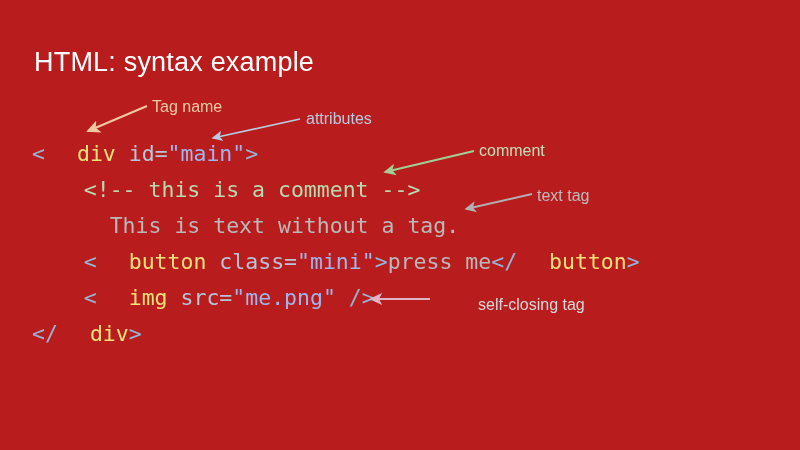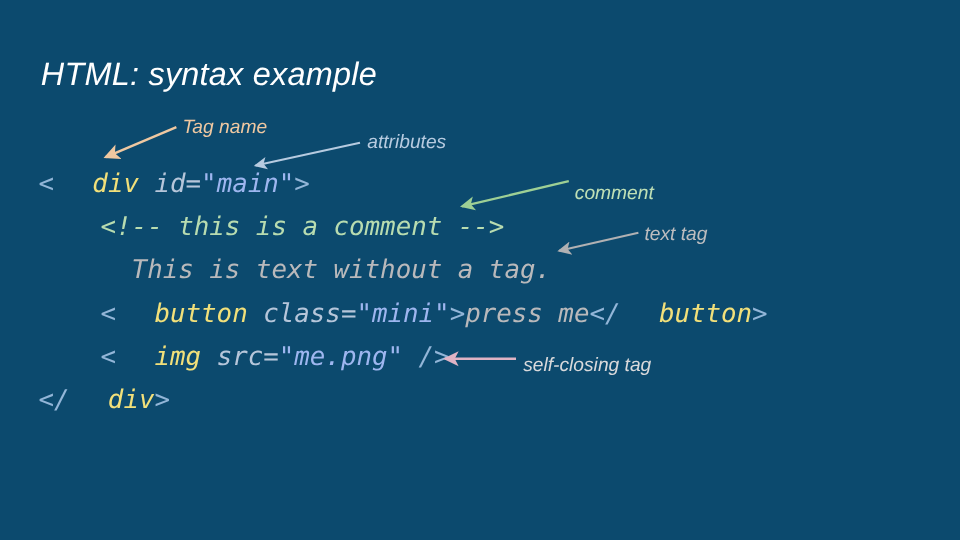--- a/index.html
+++ b/index.html
@@ -58,28 +58,28 @@
     white-space: pre;
   }
   .annot-svg {
     position: absolute;
     overflow: visible;
     pointer-events: none;
   }
 
   #annot-tagname      { left: 152px; top: 99px;  color: #efc8a1; }
   #annot-attributes   { left: 306px; top: 111px; color: #b7cbe0; }
-  #annot-comment      { left: 479px; top: 143px; color: #bfe0b6; margin-top: 11px; }
+  #annot-comment      { left: 479px; top: 143px; color: #bfe0b6; }
   #annot-texttag      { left: 537px; top: 188px; color: #bdbdbf; }
   #annot-selfclosing  { left: 436px; top: 297px; color: #d9d9db; }
 </style>
 </head>
 <body>
 
-<div id="slide" style="background: #0c4a6e; font-style: italic;">
+<div id="slide" style="background: #b91c1c;">
 
   <div id="slide-title">HTML: syntax example</div>
 
   <div id="code-block"><div class="code-line"><span class="tok-punct" style="color: rgb(147, 182, 216);">&lt;</span><span class="tok-tag" style="color: rgb(242, 224, 122);">div</span><span class="tok-attr" style="color: rgb(182, 198, 218);"> id=</span><span class="tok-string" style="color: rgb(158, 182, 239);">"main"</span><span class="tok-punct" style="color: rgb(147, 182, 216);">&gt;</span></div><div class="code-line"><span class="tok-comment" style="color: rgb(184, 220, 176);">    &lt;!-- this is a comment --&gt;</span></div><div class="code-line"><span class="tok-text" style="color: rgb(185, 185, 187);">      This is text without a tag.</span></div><div class="code-line"><span class="tok-punct" style="color: rgb(147, 182, 216);">    &lt;</span><span class="tok-tag" style="color: rgb(242, 224, 122);">button</span><span class="tok-attr" style="color: rgb(182, 198, 218);"> class=</span><span class="tok-string" style="color: rgb(158, 182, 239);">"mini"</span><span class="tok-punct" style="color: rgb(147, 182, 216);">&gt;</span><span class="tok-text" style="color: rgb(185, 185, 187);">press me</span><span class="tok-punct" style="color: rgb(147, 182, 216);">&lt;/</span><span class="tok-tag" style="color: rgb(242, 224, 122);">button</span><span class="tok-punct" style="color: rgb(147, 182, 216);">&gt;</span></div><div class="code-line"><span class="tok-punct" style="color: rgb(147, 182, 216);">    &lt;</span><span class="tok-tag" style="color: rgb(242, 224, 122);">img</span><span class="tok-attr" style="color: rgb(182, 198, 218);"> src=</span><span class="tok-string" style="color: rgb(158, 182, 239);">"me.png"</span><span class="tok-punct" style="color: rgb(147, 182, 216);"> /&gt;</span></div><div class="code-line"><span class="tok-punct" style="color: rgb(147, 182, 216);">&lt;/</span><span class="tok-tag" style="color: rgb(242, 224, 122);">div</span><span class="tok-punct" style="color: rgb(147, 182, 216);">&gt;</span></div></div>
 
   <svg class="annot-svg" style="left:0; top:0; width:800px; height:450px;">
     <defs>
       <marker id="ah-peach" markerWidth="7" markerHeight="7" refX="5.6" refY="3.5" orient="auto" markerUnits="strokeWidth">
         <path d="M6.5,3.5 L0,0.4 L1.6,3.5 L0,6.6 Z" fill="#efc8a1"></path>
       </marker>
@@ -109,15 +109,15 @@
   </svg>
 
   <div class="annot" id="annot-tagname" style="color: rgb(239, 200, 161);">Tag name</div>
 
   <div class="annot" id="annot-attributes" style="color: rgb(183, 203, 224); text-align: center;">attributes</div>
 
   <div class="annot" id="annot-comment" style="color: rgb(191, 224, 182);">comment</div>
 
   <div class="annot" id="annot-texttag" style="color: rgb(189, 189, 191);">text tag</div>
 
-  <div class="annot" id="annot-selfclosing" style="color: rgb(217, 217, 219);">self-closing tag</div>
+  <div class="annot" id="annot-selfclosing" style="color: rgb(217, 217, 219); margin-left: 42px;">self-closing tag</div>
 
 </div>
 
 </body></html>

